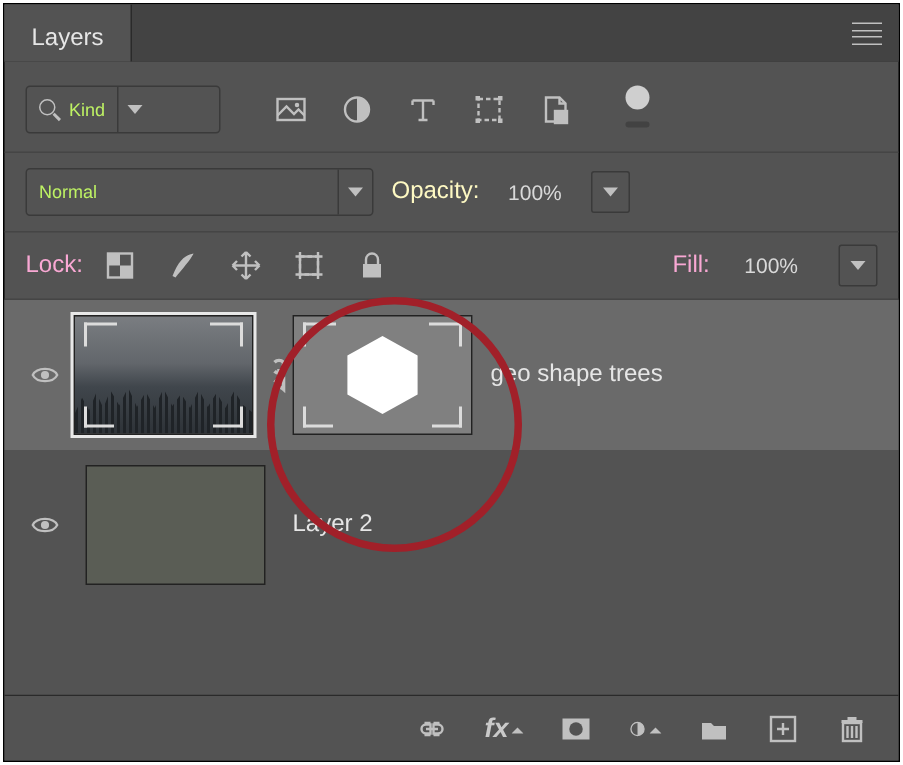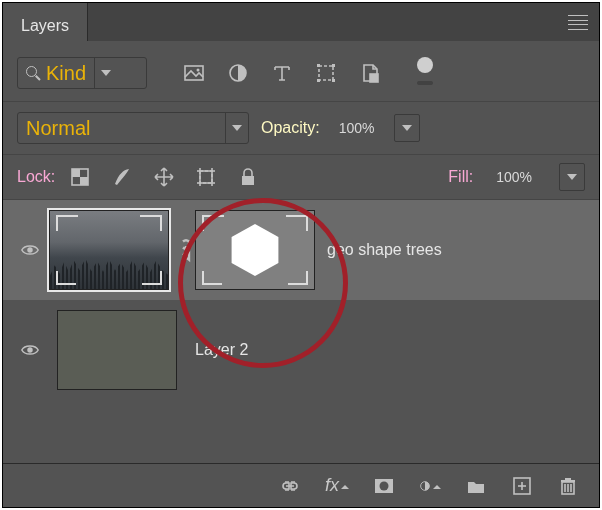--- a/index.html
+++ b/index.html
@@ -106,21 +106,21 @@
     left: 0; top: 0;
   }
   .search-icon::after {
     content: "";
     position: absolute;
     width: 6px; height: 1.6px;
     background: #c0c0c0;
     transform: rotate(45deg);
     left: 9px; top: 11px;
   }
-  .dd-label { font-size: 20px; color: #eab308; }
+  .dd-label { font-size: 12px; color: #bef264; }
 
   .filter-icons { display: flex; gap: 22px; margin-left: 26px; align-items: center; }
   .filter-icons .ficon { width: 22px; height: 22px; display:flex; align-items:center; justify-content:center; color:#c0c0c0; }
 
   .icon-stroke { stroke: #c0c0c0; fill: none; stroke-width: 1.6; }
   .icon-fill { fill: #c0c0c0; }
 
   .toggle-dot {
     width: 16px; height: 16px; border-radius: 50%;
     background: #cfcfcf;
@@ -238,21 +238,21 @@
     height: 44px;
     background: #535353;
     border-top: 1px solid #2a2a2a;
     display: flex;
     align-items: center;
     justify-content: flex-end;
     gap: 24px;
     padding: 0 20px;
   }
   .bottom-bar .bicon { width:22px; height:22px; display:flex; align-items:center; justify-content:center; }
-  .fx-label { font-style: italic; font-size: 18px; color:#c9c9c9; display:flex; align-items:center; }
+  .fx-label { font-style: italic; font-size: 18px; color:#c9c9c9; display:flex; align-items:center;font-weight:bold; }
   .fx-chev { margin-left:2px; }
 </style>
 </head>
 <body>
 
 <div class="panel">
 
   <div class="tab-header">
     <div class="tab">Layers</div>
     <div class="tab-rest"></div>

